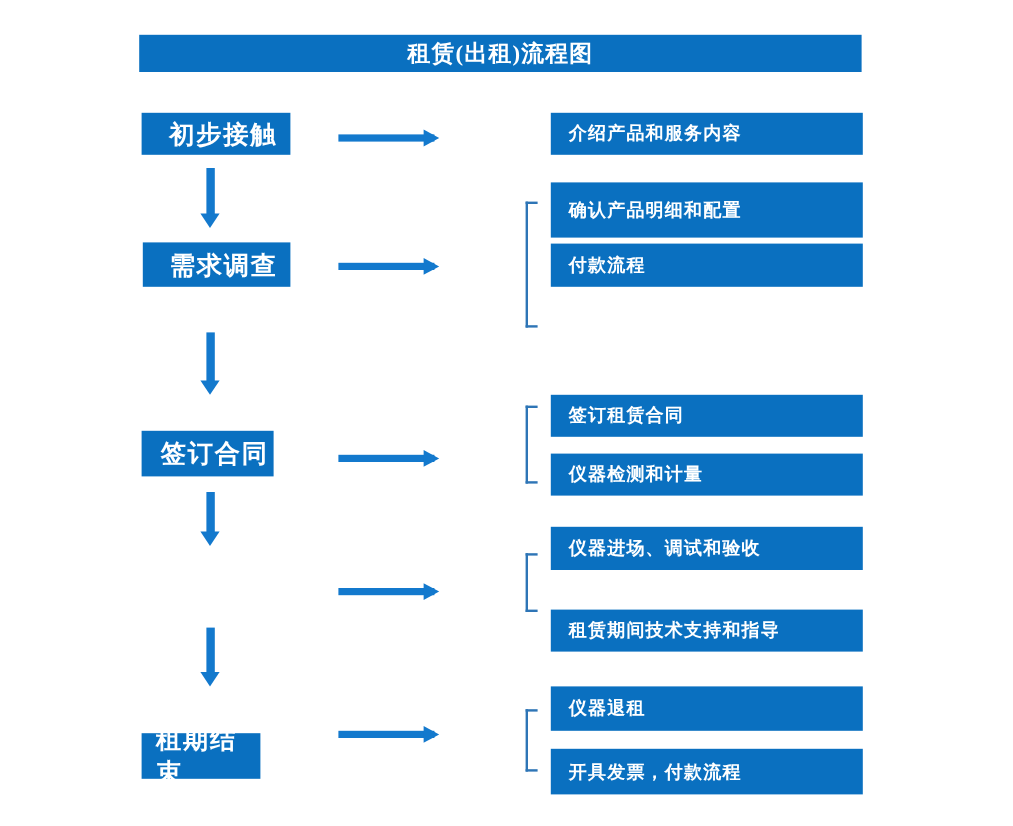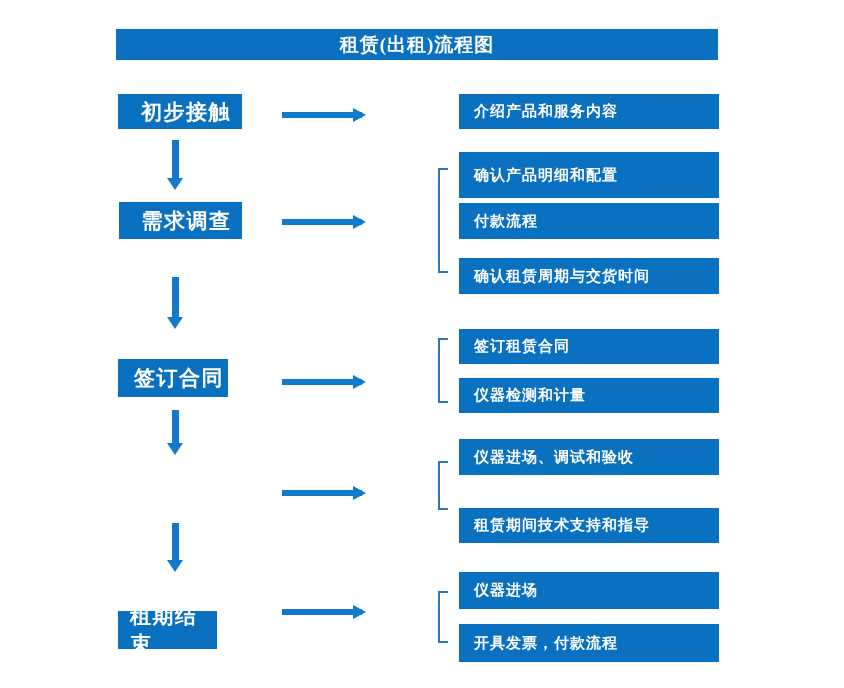--- a/index.html
+++ b/index.html
@@ -100,24 +100,23 @@
 
   <div class="bracket" style="top:152px;height:105px"></div>
   <div class="bracket" style="top:322px;height:65px"></div>
   <div class="bracket" style="top:445px;height:49px"></div>
   <div class="bracket" style="top:575px;height:52px"></div>
 
   <div class="detail" style="top:78px;height:35px">介绍产品和服务内容</div>
 
   <div class="detail" style="top:136px;height:46px">确认产品明细和配置</div>
   <div class="detail" style="top:187px;height:36px">付款流程</div>
-  <div class="detail" style="top:242px;height:36px">确认租赁周期与交货时间</div>
 
   <div class="detail" style="top:313px;height:35px">签订租赁合同</div>
   <div class="detail" style="top:362px;height:35px">仪器检测和计量</div>
 
   <div class="detail" style="top:492px;height:35px">租赁期间技术支持和指导</div>
   <div class="detail" style="top:423px;height:36px">仪器进场、调试和验收</div>
 
-  <div class="detail" style="top:556px;height:37px">仪器进场</div>
+  <div class="detail" style="top:556px;height:37px">仪器退租</div>
   <div class="detail" style="top:608px;height:38px">开具发票，付款流程</div>
 
 </div>
 
 </body></html>

